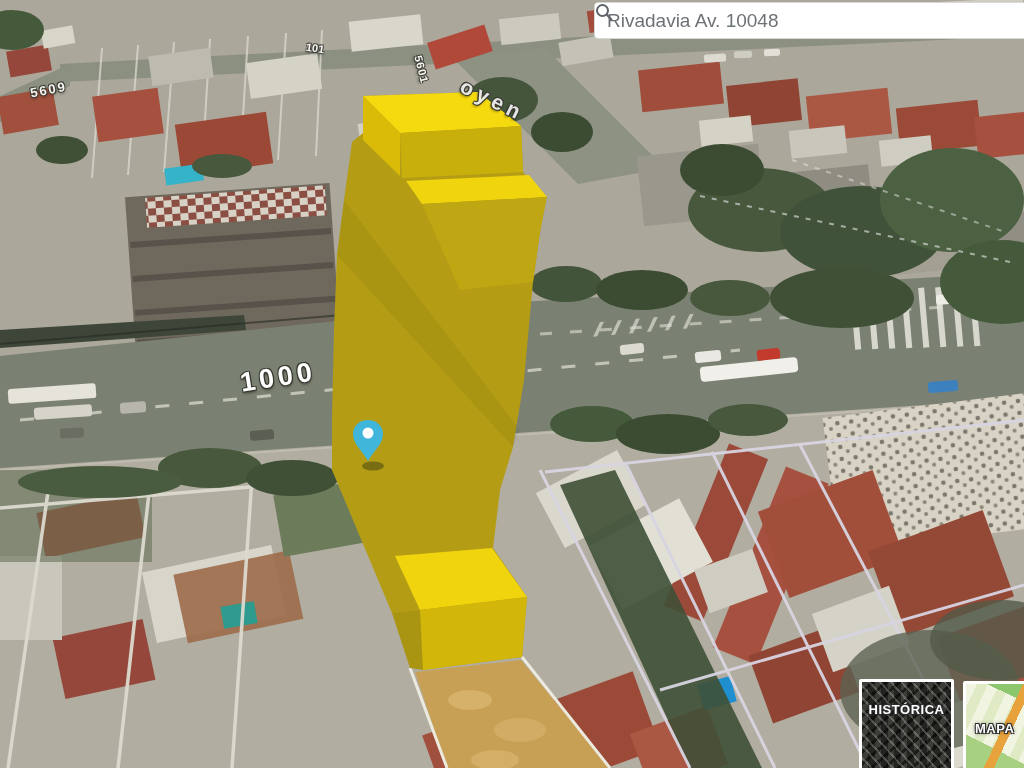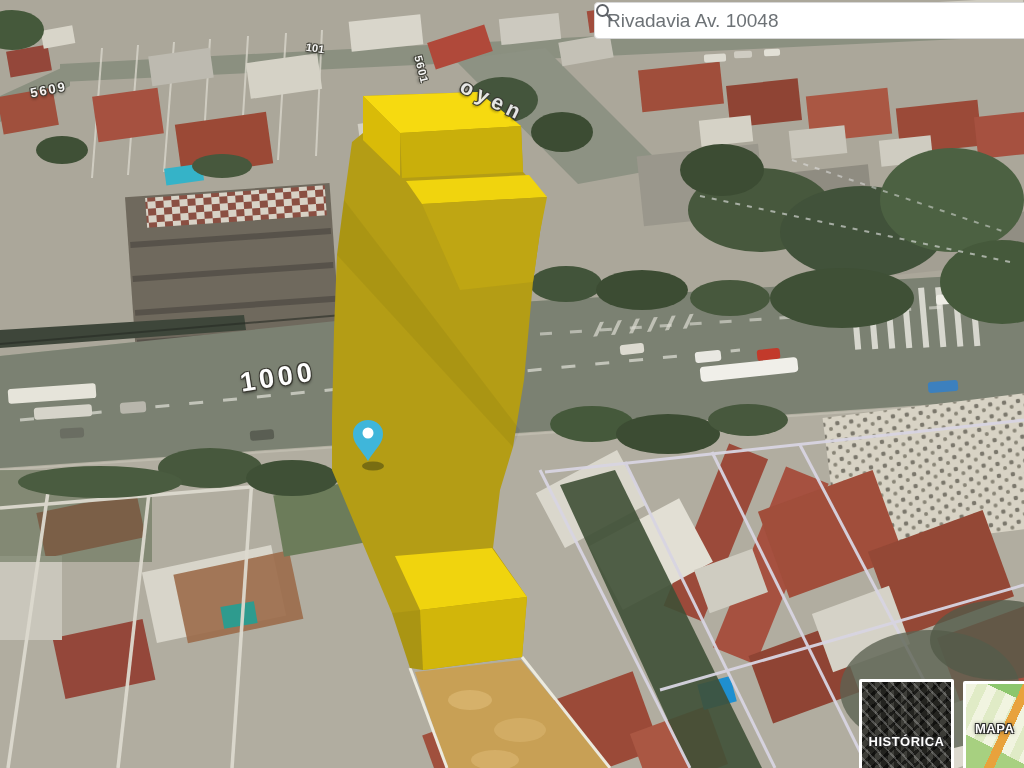--- a/index.html
+++ b/index.html
@@ -48,21 +48,21 @@
     background-image:
       linear-gradient(115deg,transparent 45%,#e8a23c 45% 53%,transparent 53%),
       linear-gradient(27deg,#a7d080 0 28%,transparent 28%),
       linear-gradient(205deg,#8cc66d 0 24%,transparent 24%),
       repeating-linear-gradient(115deg,#f1f4e0 0 10px,#e0ebc6 10px 20px);
   }
   .thumb-label{
     position:absolute;color:#fff;font-weight:700;font-size:13px;letter-spacing:.5px;
     text-shadow:-1px -1px 0 #2e2e2e,1px -1px 0 #2e2e2e,-1px 1px 0 #2e2e2e,1px 1px 0 #2e2e2e,0 0 4px rgba(0,0,0,.8);
   }
-  .thumb-historic .thumb-label{left:50%;top:52px;transform:translateX(-50%);}
+  .thumb-historic .thumb-label{left:50%;top:20px;transform:translateX(-50%);}
   .thumb-map .thumb-label{left:9px;top:37px;}
 </style>
 </head>
 <body>
 
 <div class="stage">
 
   <svg width="1024" height="768" viewBox="0 0 1024 768">
     <defs>
       <pattern id="dotPat" width="14" height="12" patternUnits="userSpaceOnUse">

